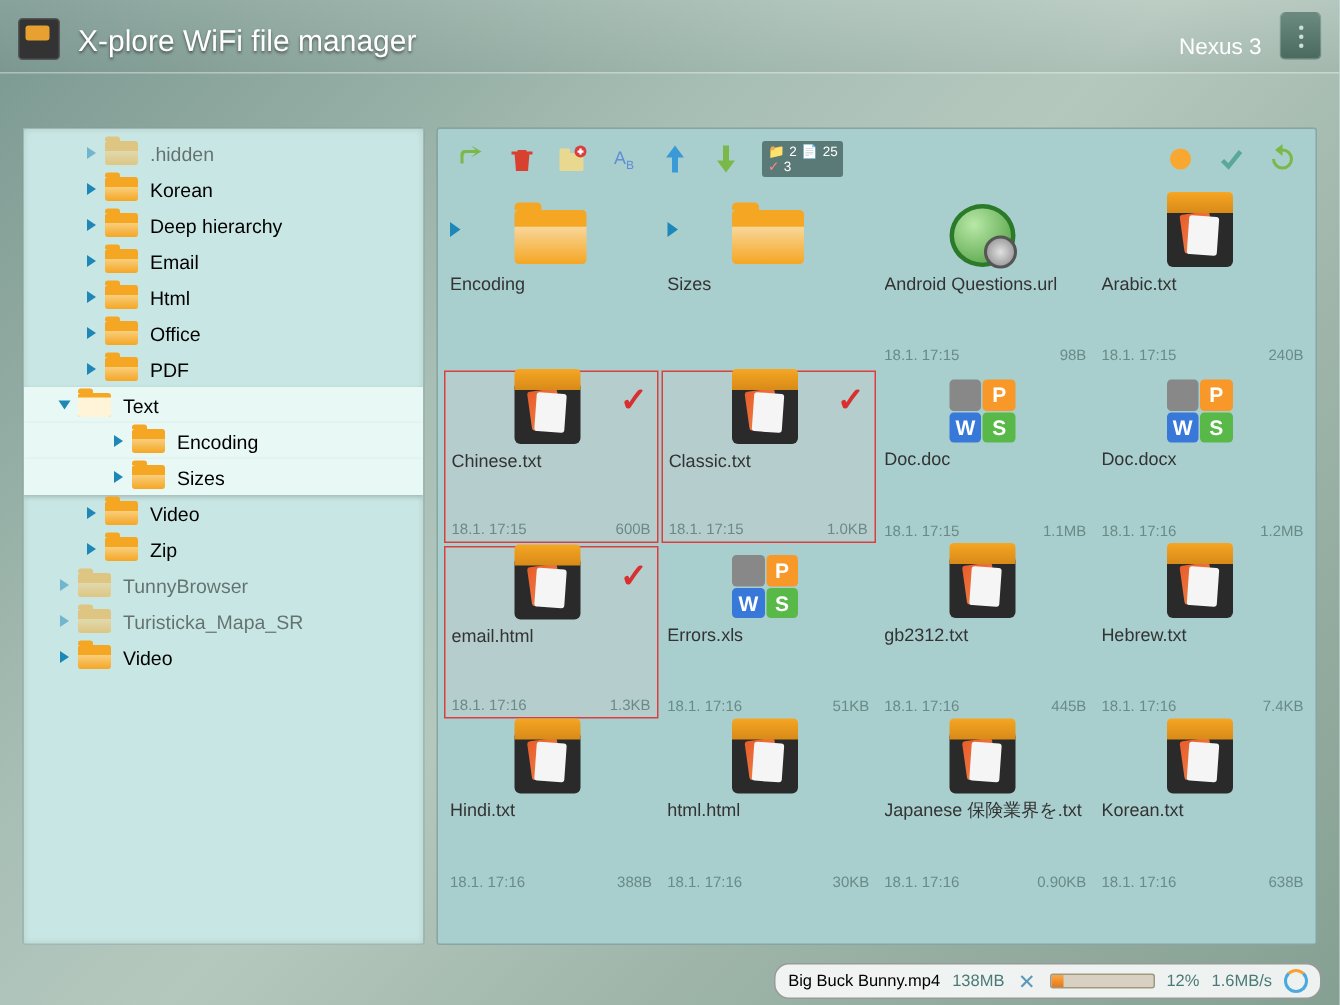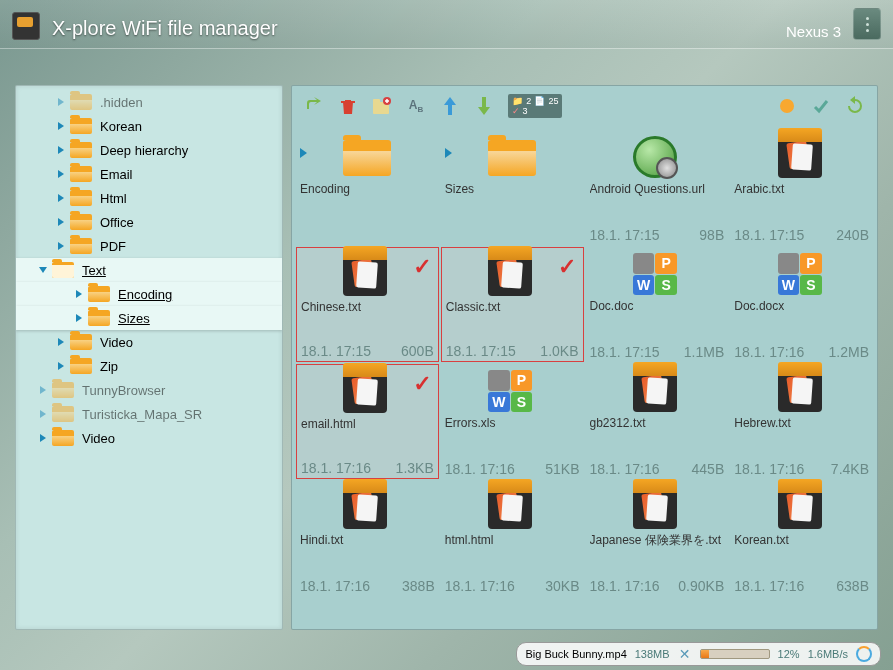--- a/index.html
+++ b/index.html
@@ -74,21 +74,21 @@
   padding: 4px 0;
   box-shadow: inset 0 0 5px rgba(0,0,0,0.1);
 }
 .tree-item {
   display: flex;
   align-items: center;
   padding: 4px 6px;
   cursor: pointer;
   white-space: nowrap;
 }
-.tree-item.active { background: #e8f8f5; box-shadow: 0 1px 3px rgba(0,0,0,0.2); text-decoration: underline; }
+.tree-item.active { background: #e8f8f5; box-shadow: 0 1px 3px rgba(0,0,0,0.2); }
 .tree-item.dimmed { opacity: 0.5; }
 .tree-indent { display: inline-block; }
 .tree-arrow {
   width: 0; height: 0;
   border-top: 4px solid transparent;
   border-bottom: 4px solid transparent;
   border-left: 6px solid #1d88b8;
   margin-right: 6px;
 }
 .tree-arrow.open { transform: rotate(90deg); }
@@ -254,21 +254,21 @@
   text-align: left;
   width: 100%;
   line-height: 1.2;
   overflow: hidden;
   word-break: break-word;
 }
 .file-meta {
   display: flex;
   justify-content: space-between;
   width: 100%;
-  font-size: 14px;
+  font-size: 10px;
   color: #6a8a87;
   margin-top: auto;
 }
 .check-mark {
   position: absolute;
   right: 6px; top: 6px;
   color: #d83030;
   font-size: 22px;
   font-weight: bold;
 }
@@ -441,21 +441,21 @@
       </div>
       <div class="tb-btn">
         <svg width="22" height="20" viewBox="0 0 22 20">
             <rect x="2" y="6" width="16" height="12" rx="1" fill="#e8d890"></rect>
             <rect x="2" y="3" width="7" height="4" rx="1" fill="#e8d890"></rect>
             <circle cx="16" cy="5" r="4" fill="#d84040"></circle>
             <path d="M14 5 L18 5 M16 3 L16 7" stroke="#fff" stroke-width="1.5"></path>
           </svg>
       </div>
       <div class="tb-btn" style="opacity:0.5">
-        <span style="font-size:12px;color:#0f172a;font-weight:bold">A<sub style="font-size:8px">B</sub></span>
+        <span style="font-size:12px;color:#1d4ed8;font-weight:normal">A<sub style="font-size:8px">B</sub></span>
       </div>
       <div class="tb-btn">
         <svg width="18" height="22" viewBox="0 0 18 22">
             <path d="M9 2 L15 10 L11 10 L11 20 L7 20 L7 10 L3 10 Z" fill="#3a9ad8"></path>
           </svg>
       </div>
       <div class="tb-btn">
         <svg width="18" height="22" viewBox="0 0 18 22">
             <path d="M9 20 L15 12 L11 12 L11 2 L7 2 L7 12 L3 12 Z" fill="#7ab84a"></path>
           </svg>

